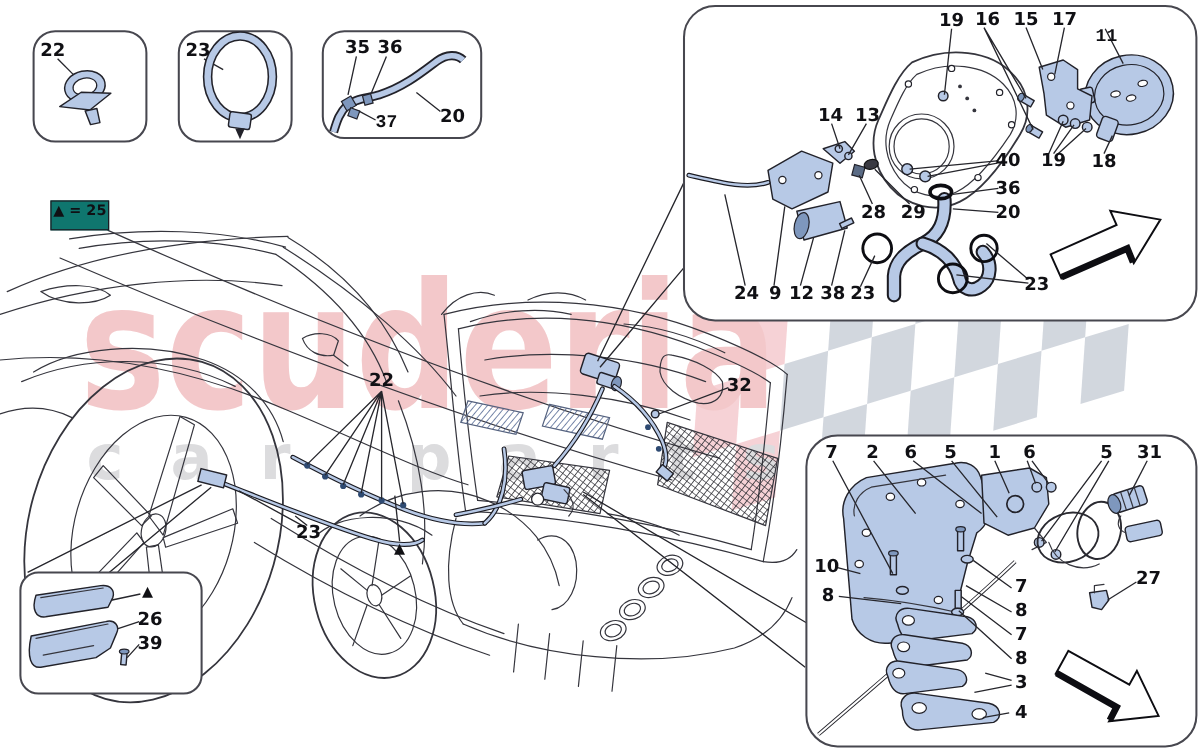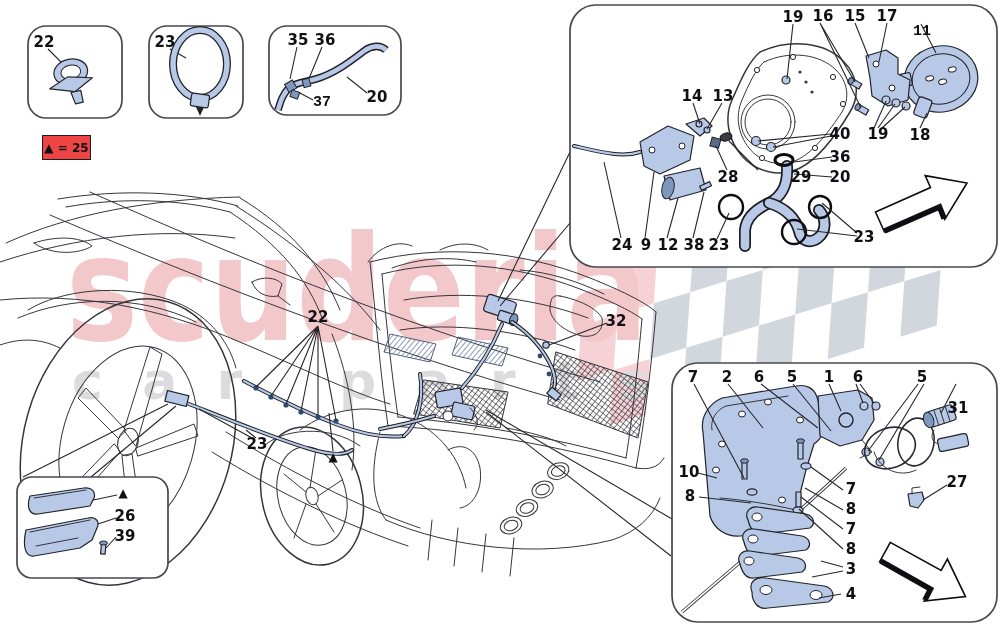--- a/index.html
+++ b/index.html
@@ -28,22 +28,22 @@
   .arrow{fill:#fff;stroke:#0d0d12;stroke-width:1.6;stroke-linejoin:miter;}
   .arrow-band{fill:none;stroke:#0d0d12;stroke-width:5.5;stroke-linejoin:miter;}
   .wm-title{fill:var(--watermark-red);font-weight:bold;}
   .wm-sub{fill:var(--watermark-gray);font-weight:bold;}
   .flag-g{fill:var(--flag-gray);}
   .flag-r{fill:var(--flag-pink);}
   #callouts{position:absolute;left:0;top:0;width:100%;height:100%;pointer-events:none;}
   .callout{position:absolute;transform:translate(-50%,-50%);font-weight:bold;font-size:15px;
            color:var(--label);white-space:nowrap;pointer-events:auto;line-height:1;}
   .callout.tri{font-size:12px;}
-  #legend{position:absolute;left:42px;top:135px;width:47px;height:23px;border:1.6px solid #1b1b22;
-          background:#ef4444;display:flex;align-items:center;justify-content:center;
+  #legend{position:absolute;left:42px;top:167px;width:47px;height:23px;border:1.6px solid #1b1b22;
+          background:#0f766e;display:flex;align-items:flex-start;justify-content:center;
           font-size:12px;font-weight:bold;color:#101014;}
 </style>
 </head>
 <body>
 
 <div id="stage">
 
 <svg id="art" width="1000" height="627" viewBox="0 0 1000 627" xmlns="http://www.w3.org/2000/svg">
   <defs>
     <pattern id="hatchD" width="4.5" height="4.5" patternUnits="userSpaceOnUse" patternTransform="rotate(38)">
@@ -446,35 +446,35 @@
       <div class="callout" style="left: 887px; top: 16px;">17</div>
       <div class="callout" style="left: 922px; top: 31px; font-family: Liberation Mono, monospace;">11</div>
       <div class="callout" style="left: 692px; top: 96px;">14</div>
       <div class="callout" style="left: 723px; top: 96px;">13</div>
       <div class="callout" style="left: 840px; top: 134px;">40</div>
       <div class="callout" style="left: 878px; top: 134px;">19</div>
       <div class="callout" style="left: 920px; top: 135px;">18</div>
       <div class="callout" style="left: 840px; top: 157px;">36</div>
       <div class="callout" style="left: 840px; top: 177px;">20</div>
       <div class="callout" style="left: 728px; top: 177px;">28</div>
-      <div class="callout" style="left: 761px; top: 177px; margin-left: 40px;">29</div>
+      <div class="callout" style="left: 761px; top: 177px;">29</div>
       <div class="callout" style="left: 622px; top: 245px;">24</div>
       <div class="callout" style="left: 646px; top: 245px;">9</div>
       <div class="callout" style="left: 668px; top: 245px;">12</div>
       <div class="callout" style="left: 694px; top: 245px;">38</div>
       <div class="callout" style="left: 719px; top: 245px;">23</div>
       <div class="callout" style="left: 864px; top: 237px;">23</div>
       <div class="callout" style="left: 693px; top: 377px;">7</div>
       <div class="callout" style="left: 727px; top: 377px;">2</div>
       <div class="callout" style="left: 759px; top: 377px;">6</div>
       <div class="callout" style="left: 792px; top: 377px;">5</div>
       <div class="callout" style="left: 829px; top: 377px;">1</div>
       <div class="callout" style="left: 858px; top: 377px;">6</div>
       <div class="callout" style="left: 922px; top: 377px;">5</div>
-      <div class="callout" style="left: 958px; top: 377px; margin-top: 31px;">31</div>
+      <div class="callout" style="left: 958px; top: 377px;">31</div>
       <div class="callout" style="left: 689px; top: 472px;">10</div>
       <div class="callout" style="left: 690px; top: 496px;">8</div>
       <div class="callout" style="left: 851px; top: 489px;">7</div>
       <div class="callout" style="left: 851px; top: 509px;">8</div>
       <div class="callout" style="left: 851px; top: 529px;">7</div>
       <div class="callout" style="left: 851px; top: 549px;">8</div>
       <div class="callout" style="left: 851px; top: 569px;">3</div>
       <div class="callout" style="left: 851px; top: 594px;">4</div>
       <div class="callout" style="left: 957px; top: 482px;">27</div>
     </div>

